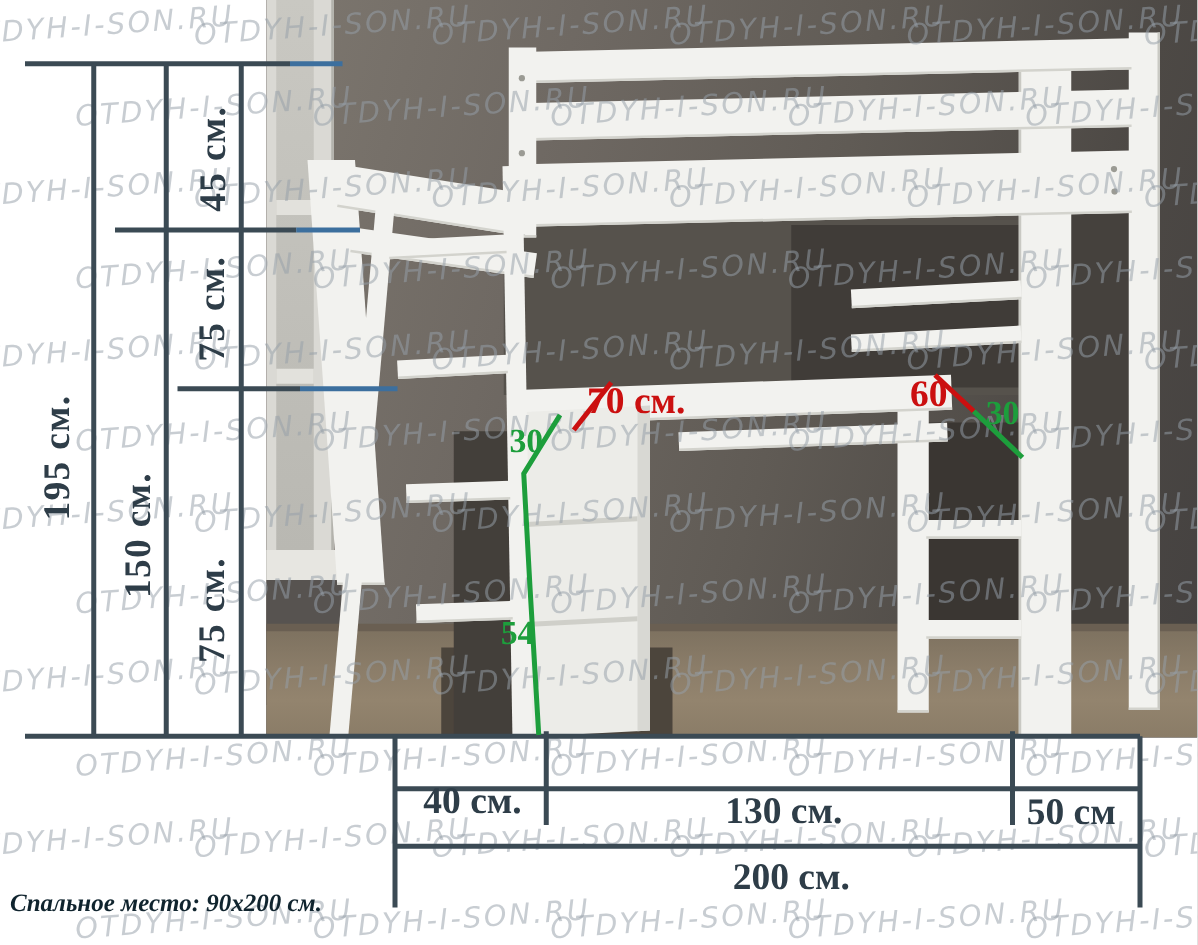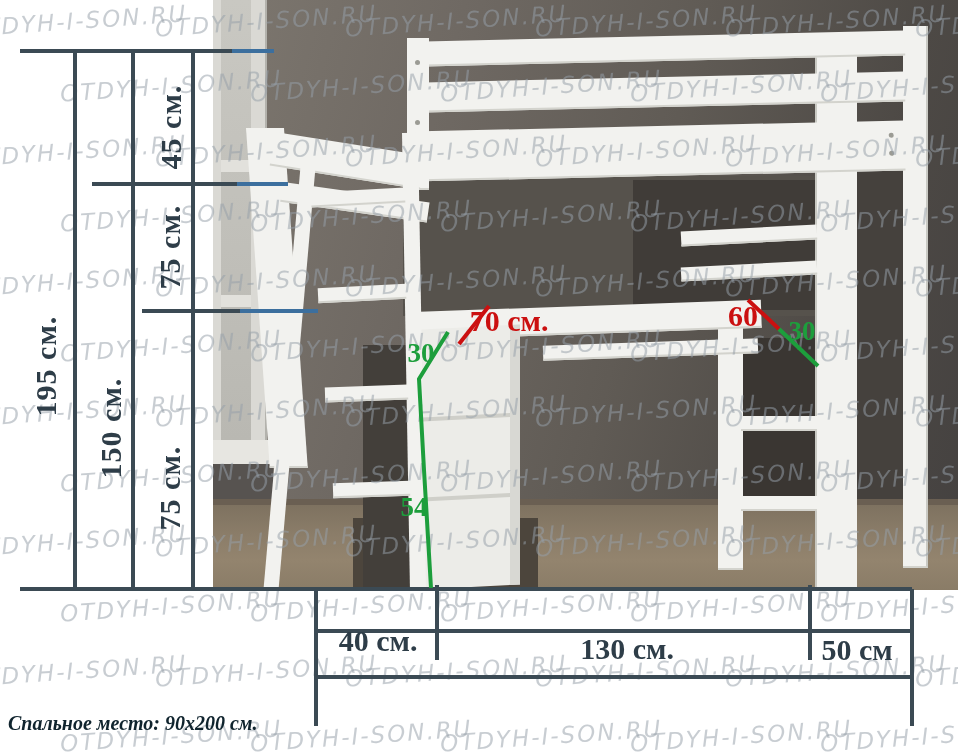--- a/index.html
+++ b/index.html
@@ -186,20 +186,21 @@
 
   <span class="vlabel" style="left:46px;top:366px;">195 см.</span>
   <span class="vlabel" style="left:111px;top:428px;">150 см.</span>
   <span class="vlabel" style="left:171px;top:127px;">45 см.</span>
   <span class="vlabel" style="left:170px;top:247px;">75 см.</span>
   <span class="vlabel" style="left:170px;top:488px;">75 см.</span>
 
   <span class="blabel" style="left:378px;top:621px;margin-top:20px;">40 см.</span>
   <span class="blabel" style="left:627px;top:649px;">130 см.</span>
   <span class="blabel" style="left:857px;top:650px;">50 см</span>
+  <span class="blabel" style="left:633px;top:702px;">200 см.</span>
 
   <span class="rlabel" style="left:509px;top:321px;">70 см.</span>
   <span class="rlabel" style="left:743px;top:316px;">60</span>
   <span class="glabel" style="left:421px;top:353px;">30</span>
   <span class="glabel" style="left:414px;top:507px;">54</span>
   <span class="glabel" style="left:802px;top:331px;">30</span>
 
   <div class="caption">Спальное место: 90х200 см.</div>
 </div>
 

